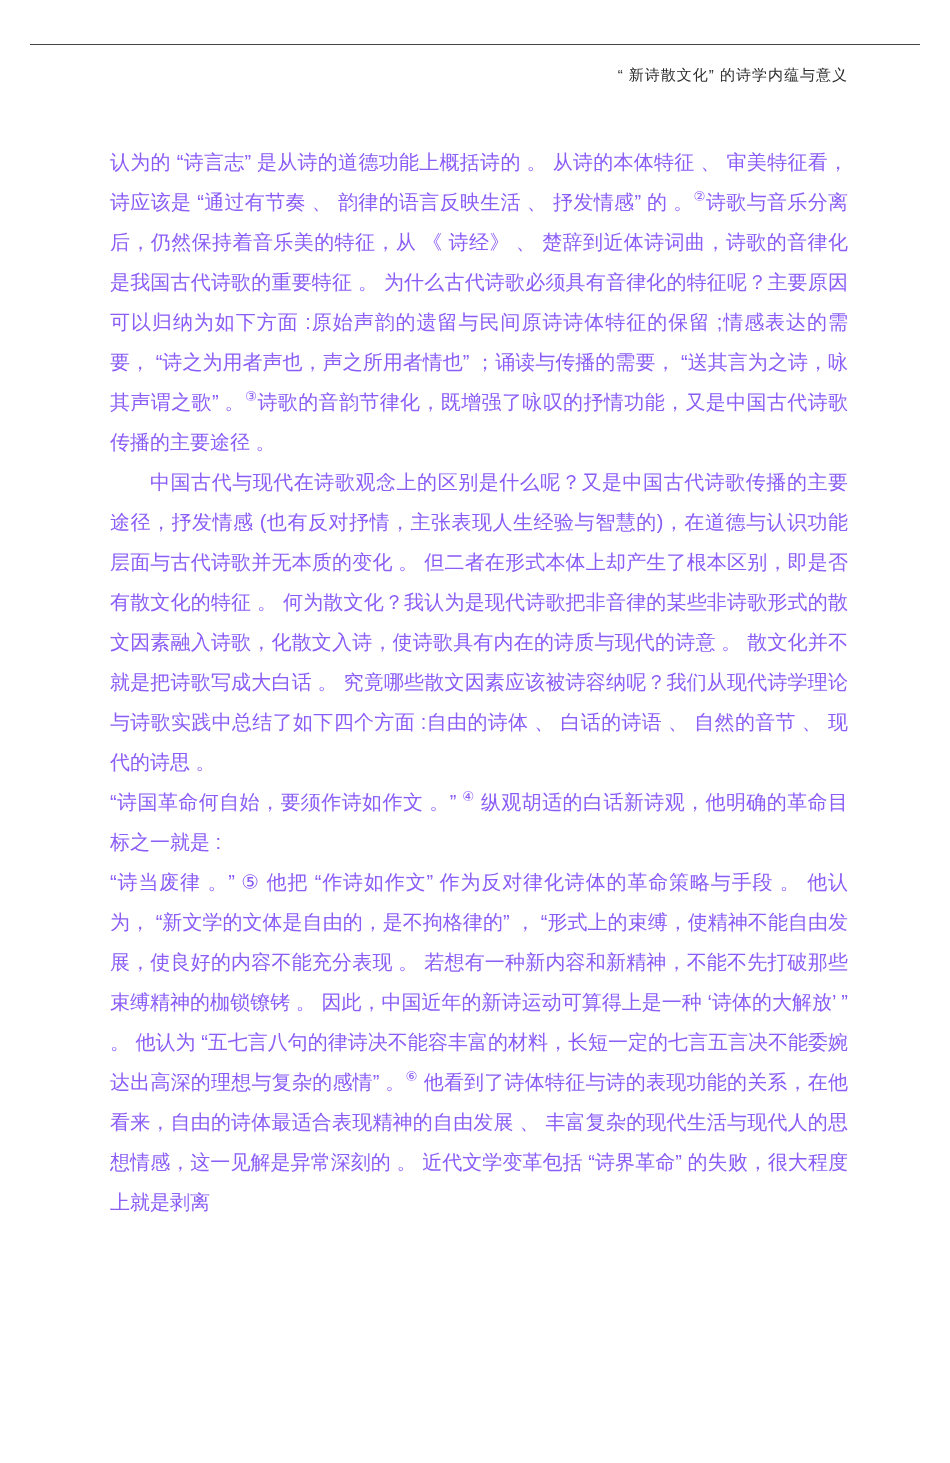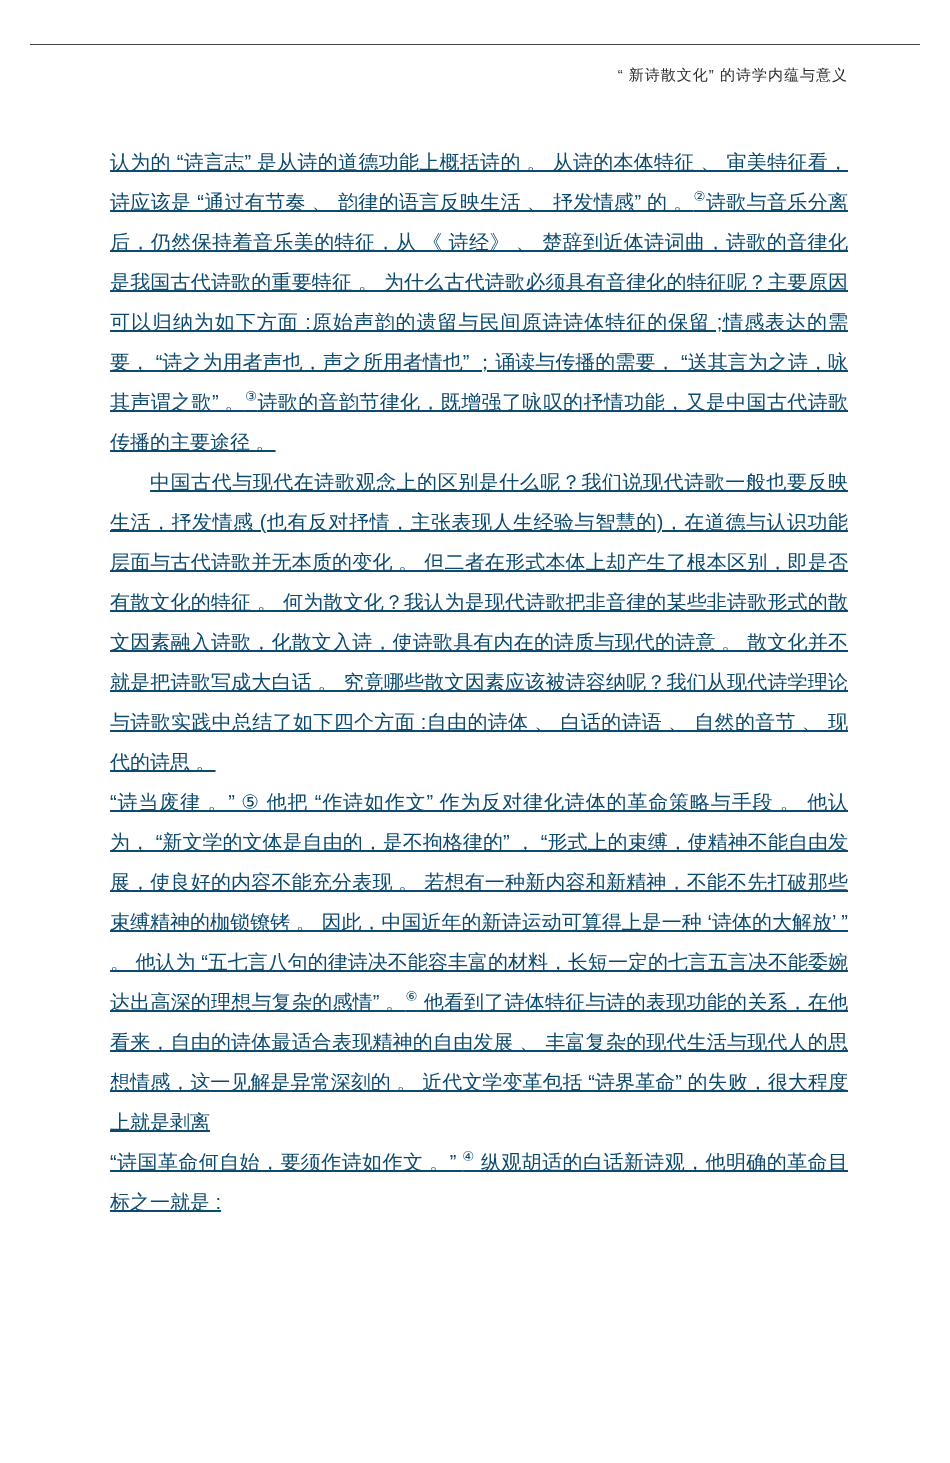--- a/index.html
+++ b/index.html
@@ -34,22 +34,21 @@
     text-align: right;
   }
   .content {
     position: absolute;
     top: 142px;
     left: 110px;
     width: 738px;
     font-size: 20px;
     line-height: 40px;
     text-align: justify;
-    color: #0c4a6e;
-    text-decoration: underline;
+    color: #8b5cf6;
   }
   .content p {
     margin: 0;
     padding: 0;
   }
   .content p.indent {
     text-indent: 2em;
   }
   .content sup {
     font-size: 0.68em;
@@ -58,17 +57,17 @@
   }
 </style>
 </head>
 <body>
 
 <div class="page">
   <div class="topline"></div>
   <div class="running-head">“ 新诗散文化” 的诗学内蕴与意义</div>
   <div class="content">
       <p>认为的 “诗言志” 是从诗的道德功能上概括诗的 。 从诗的本体特征 、 审美特征看，诗应该是 “通过有节奏 、 韵律的语言反映生活 、 抒发情感” 的 。<sup>②</sup>诗歌与音乐分离后，仍然保持着音乐美的特征，从 《 诗经》 、 楚辞到近体诗词曲，诗歌的音律化是我国古代诗歌的重要特征 。 为什么古代诗歌必须具有音律化的特征呢？主要原因可以归纳为如下方面 :原始声韵的遗留与民间原诗诗体特征的保留 ;情感表达的需要， “诗之为用者声也，声之所用者情也” ；诵读与传播的需要， “送其言为之诗，咏其声谓之歌” 。<sup>③</sup>诗歌的音韵节律化，既增强了咏叹的抒情功能，又是中国古代诗歌传播的主要途径 。</p>
-      <p class="indent">中国古代与现代在诗歌观念上的区别是什么呢？我们说现代诗歌一般也要反映生活，抒发情感 (也有反对抒情，主张表现人生经验与智慧的)，在道德与认识功能层面与古代诗歌并无本质的变化 。 但二者在形式本体上却产生了根本区别，即是否有散文化的特征 。 何为散文化？我认为是现代诗歌把非音律的某些非诗歌形式的散文因素融入诗歌，化散文入诗，使诗歌具有内在的诗质与现代的诗意 。 散文化并不就是把诗歌写成大白话 。 究竟哪些散文因素应该被诗容纳呢？我们从现代诗学理论与诗歌实践中总结了如下四个方面 :自由的诗体 、 白话的诗语 、 自然的音节 、 现代的诗思 。</p>
+      <p class="indent">中国古代与现代在诗歌观念上的区别是什么呢？又是中国古代诗歌传播的主要途径，抒发情感 (也有反对抒情，主张表现人生经验与智慧的)，在道德与认识功能层面与古代诗歌并无本质的变化 。 但二者在形式本体上却产生了根本区别，即是否有散文化的特征 。 何为散文化？我认为是现代诗歌把非音律的某些非诗歌形式的散文因素融入诗歌，化散文入诗，使诗歌具有内在的诗质与现代的诗意 。 散文化并不就是把诗歌写成大白话 。 究竟哪些散文因素应该被诗容纳呢？我们从现代诗学理论与诗歌实践中总结了如下四个方面 :自由的诗体 、 白话的诗语 、 自然的音节 、 现代的诗思 。</p>
+      <p>“诗国革命何自始，要须作诗如作文 。” <sup>④</sup> 纵观胡适的白话新诗观，他明确的革命目标之一就是 :</p>
       <p>“诗当废律 。”  ⑤ 他把 “作诗如作文” 作为反对律化诗体的革命策略与手段 。 他认为， “新文学的文体是自由的，是不拘格律的” ， “形式上的束缚，使精神不能自由发展，使良好的内容不能充分表现 。 若想有一种新内容和新精神，不能不先打破那些束缚精神的枷锁镣铐 。 因此，中国近年的新诗运动可算得上是一种 ‘诗体的大解放’ ” 。 他认为 “五七言八句的律诗决不能容丰富的材料，长短一定的七言五言决不能委婉达出高深的理想与复杂的感情” 。<sup>⑥</sup> 他看到了诗体特征与诗的表现功能的关系，在他看来，自由的诗体最适合表现精神的自由发展 、 丰富复杂的现代生活与现代人的思想情感，这一见解是异常深刻的 。 近代文学变革包括 “诗界革命” 的失败，很大程度上就是剥离</p>
-      <p>“诗国革命何自始，要须作诗如作文 。” <sup>④</sup> 纵观胡适的白话新诗观，他明确的革命目标之一就是 :</p>
     </div>
 </div>
 
 </body></html>

